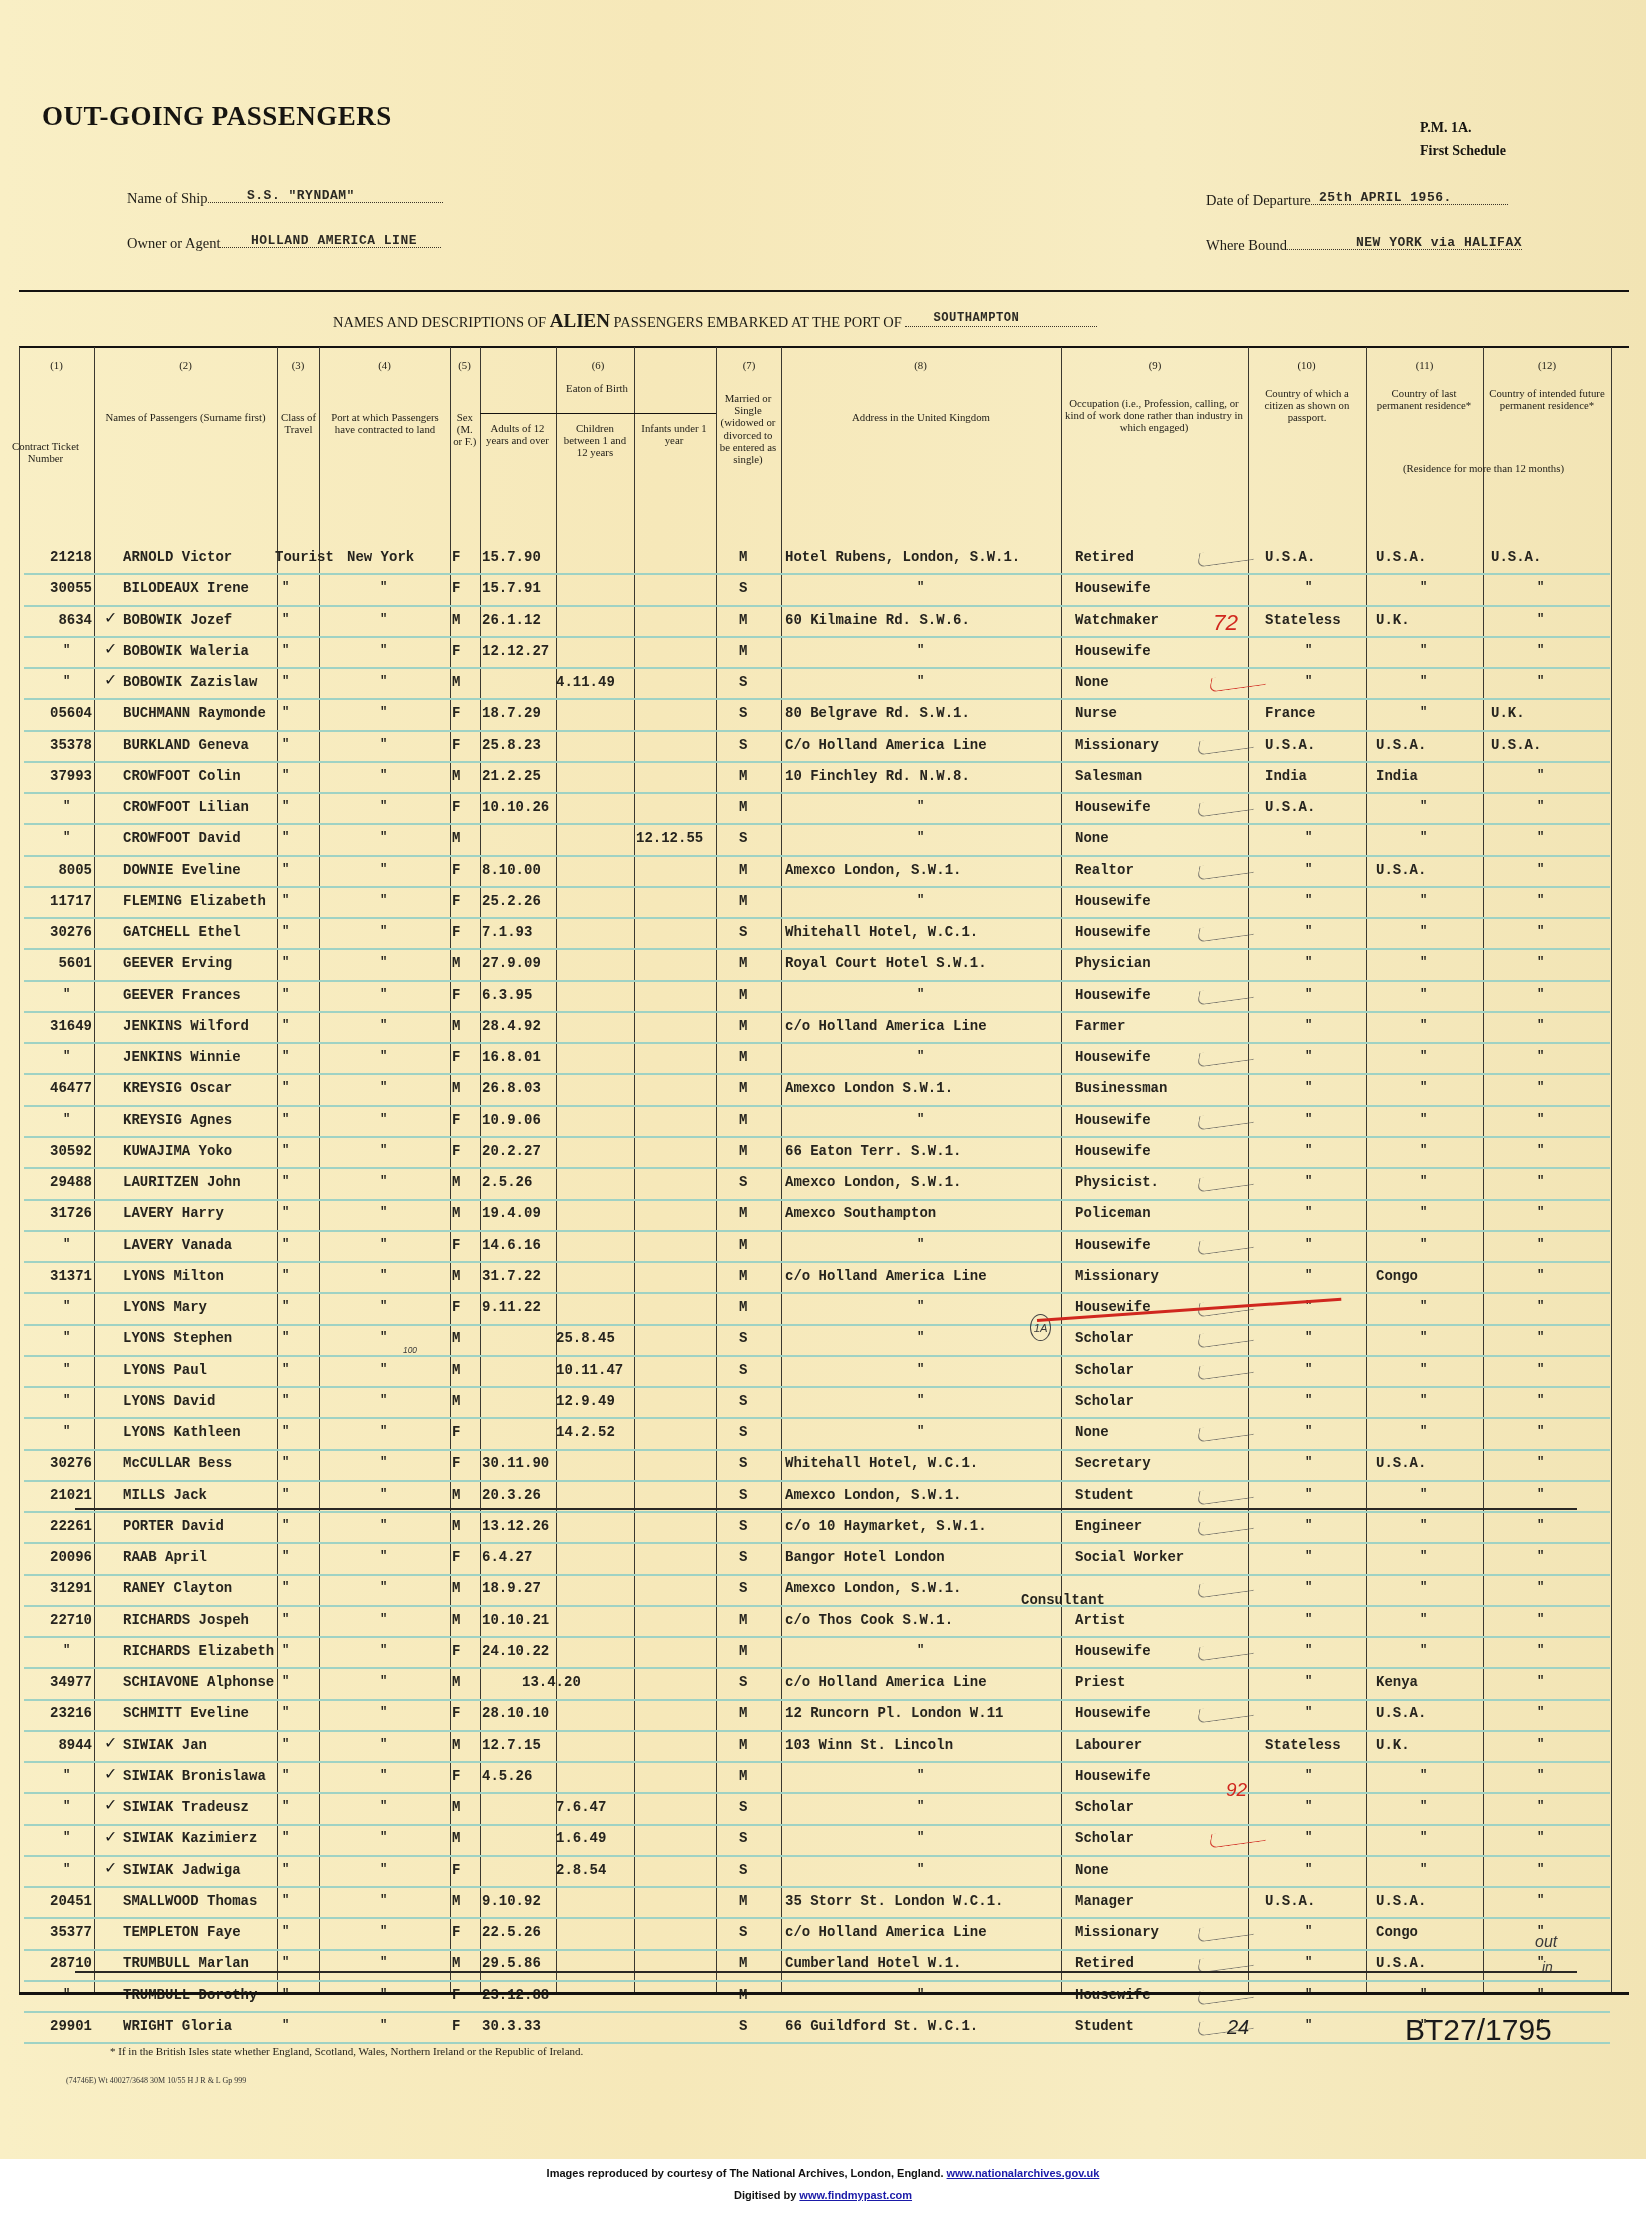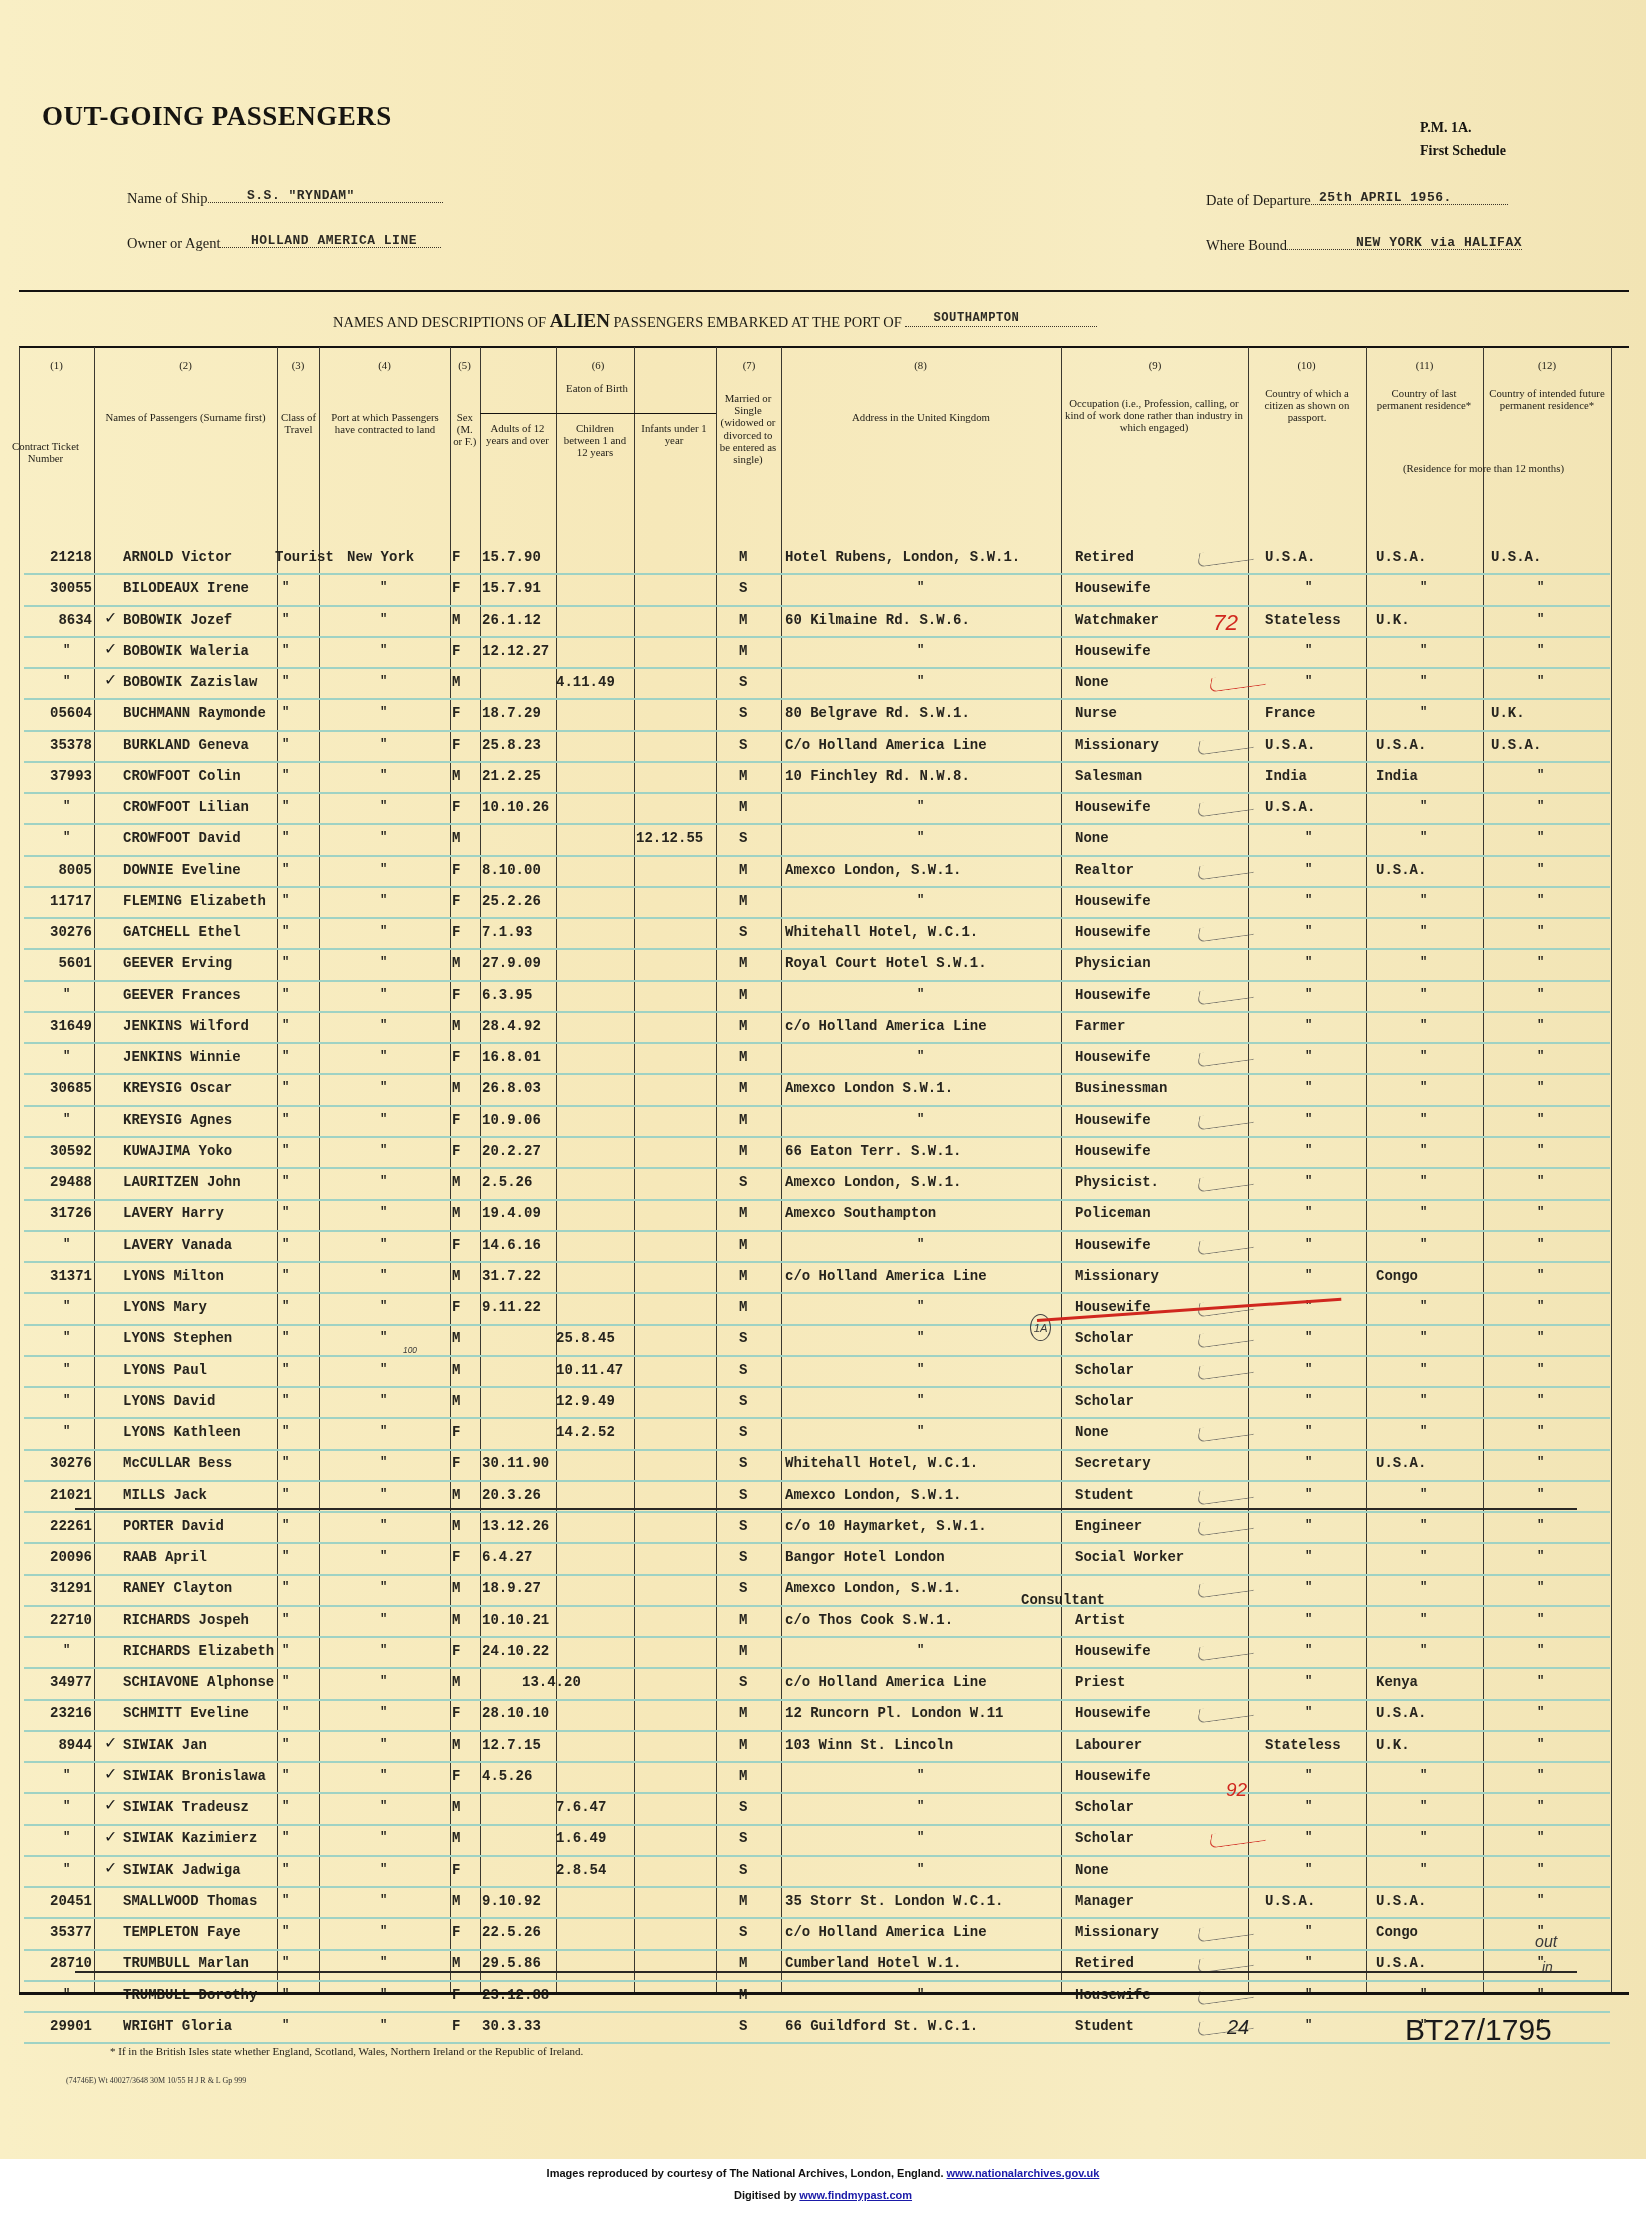--- a/index.html
+++ b/index.html
@@ -431,21 +431,21 @@
         <span class="cell" style="left: 636px;"></span>
         <span class="cell" style="left: 739px;">M</span>
         <span class="cell ditto" style="left: 917px;">"</span>
         <span class="cell" style="left: 1075px;">Housewife</span>
         <span class="cell ditto" style="left: 1305px;">"</span>
         <span class="cell ditto" style="left: 1420px;">"</span>
         <span class="cell ditto" style="left: 1537px;">"</span>
       </div>
       <div class="hline-teal" style="top: 1105px;"></div>
       <div class="row" style="top: 1080px;">
-        <span class="cell" style="left: auto; right: 1518px;">30685</span>
+        <span class="cell" style="left: auto; right: 1518px;">46477</span>
         <span class="cell" style="left: 123px;">KREYSIG Oscar</span>
         <span class="cell ditto" style="left: 282px;">"</span>
         <span class="cell ditto" style="left: 380px;">"</span>
         <span class="cell" style="left: 452px;">M</span>
         <span class="cell" style="left: 482px;">26.8.03</span>
         <span class="cell" style="left: 556px;"></span>
         <span class="cell" style="left: 636px;"></span>
         <span class="cell" style="left: 739px;">M</span>
         <span class="cell" style="left: 785px;">Amexco London S.W.1.</span>
         <span class="cell" style="left: 1075px;">Businessman</span>

